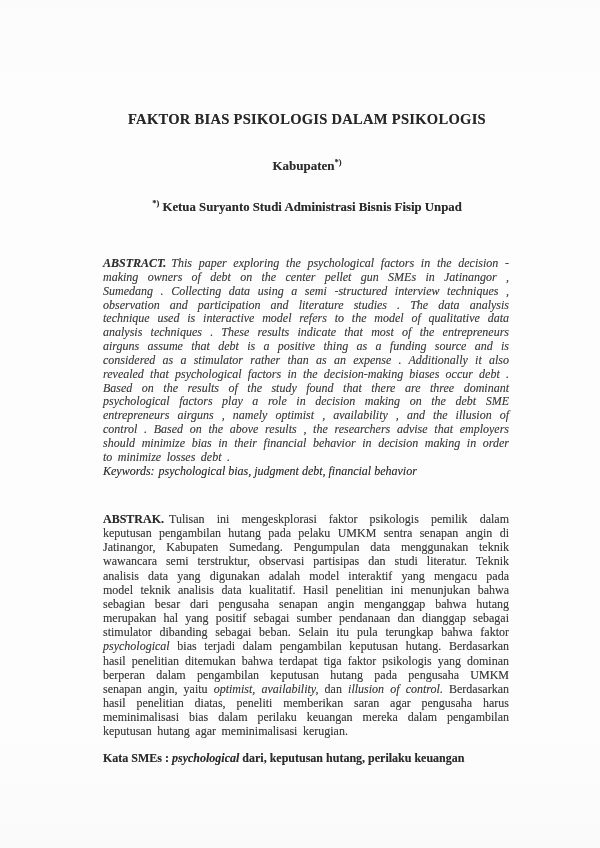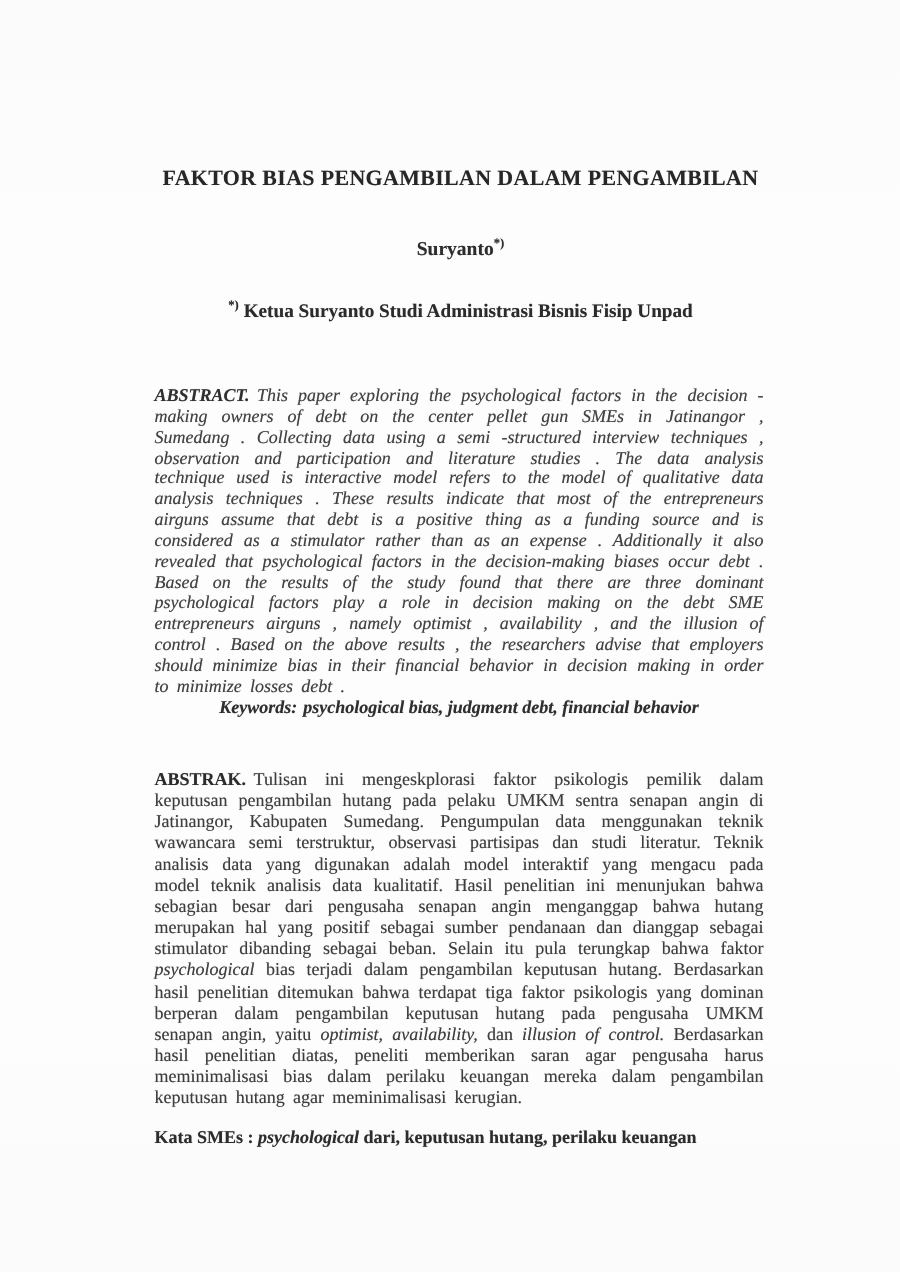--- a/index.html
+++ b/index.html
@@ -89,24 +89,23 @@
     font-weight: bold;
     color: #303030;
     padding-right: 5px;
   }
   .keywords-en {
     position: absolute;
     top: 452px;
     left: 103px;
     width: 406px;
     font-size: 12px;
-    font-weight: bold;
+    font-weight: normal;
     font-style: italic;
     color: #2e2e2e;
-    text-align: center;
   }
   .keywords-en .para-label { padding-right: 4px; }
   .abstract-id {
     position: absolute;
     top: 500px;
     left: 103px;
     width: 406px;
     font-size: 12px;
     line-height: 14.15px;
     text-align: justify;
@@ -128,25 +127,25 @@
     font-weight: bold;
     color: #2c2c2c;
   }
 </style>
 </head>
 <body>
 
 <div class="page">
 
   <div class="title-block scan-text">
-    <span class="title-line">FAKTOR BIAS PENGAMBILAN DALAM PENGAMBILAN</span>
+    <span class="title-line">FAKTOR BIAS PSIKOLOGIS DALAM PSIKOLOGIS</span>
   </div>
 
   <div class="author-line scan-text">
-    <span>Suryanto</span><sup>*)</sup>
+    <span>Kabupaten</span><sup>*)</sup>
   </div>
 
 
   <div class="affil-line scan-text">
     <sup>*)</sup>
     <span>Ketua Suryanto Studi Administrasi Bisnis Fisip Unpad</span>
   </div>
 
   <p class="abstract-en scan-text">
     <span class="para-label">ABSTRACT.</span><span>This paper exploring the psychological factors in the decision - making owners of debt on the center pellet gun SMEs in Jatinangor , Sumedang . Collecting data using a semi -structured interview techniques , observation and participation and literature studies . The data analysis technique used is interactive model refers to the model of qualitative data analysis techniques . These results indicate that most of the entrepreneurs airguns assume that debt is a positive thing as a funding source and is considered as a stimulator rather than as an expense . Additionally it also revealed that psychological factors in the decision-making biases occur debt . Based on the results of the study found that there are three dominant psychological factors play a role in decision making on the debt SME entrepreneurs airguns , namely optimist , availability , and the illusion of control . Based on the above results , the researchers advise that employers should minimize bias in their financial behavior in decision making in order to minimize losses debt .</span>

